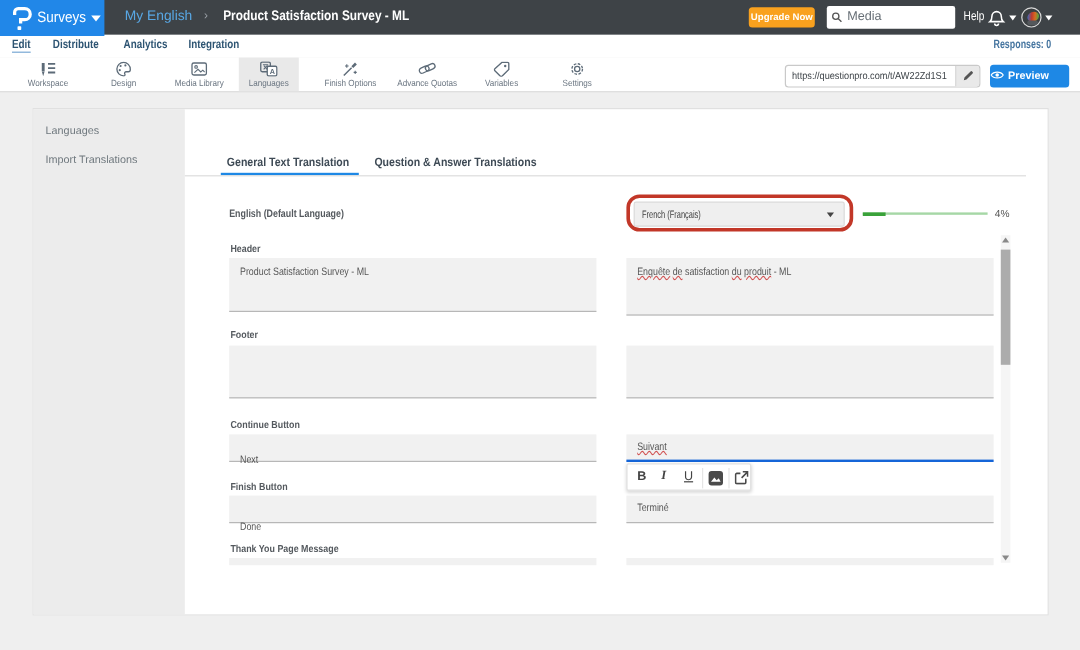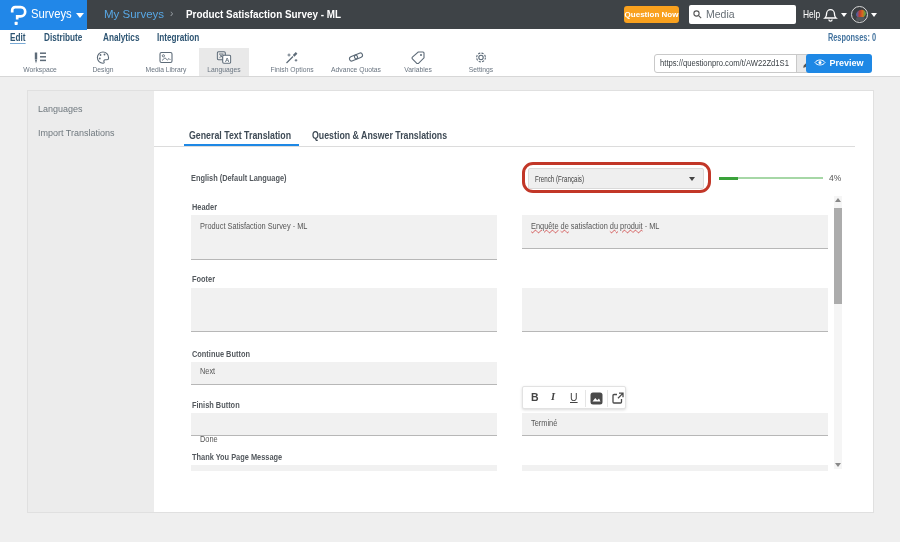--- a/index.html
+++ b/index.html
@@ -31,21 +31,21 @@
 
   
   #toolbar { left:0; top:48px; width:900px; height:29px; background:#fff; border-bottom:1px solid #d7d7d7; }
   .tbItem { top:0; height:28px; text-align:center; }
   .tbLabel { position:absolute; left:0; right:0; top:17px; font-size:7.5px; color:#6a7581; transform:scaleX(0.9); }
   .tbIcon { position:absolute; top:3px; left:50%; transform:translateX(-50%); }
   #tbActive { background:#e9e9e9; }
   #urlBox { left:654px; top:6px; width:163px; height:19px; background:#fff; border:1px solid #c9c9c9; border-radius:3px; }
   #urlTxt { left:5px; top:0; height:17px; line-height:17px; font-size:8.5px; color:#3c4247; white-space:nowrap; transform:scaleX(0.9); transform-origin:0 50%; }
   #pencilBtn { right:0; top:0; width:20px; height:17px; background:#e9e9e9; border-left:1px solid #c9c9c9; border-radius:0 2px 2px 0; text-align:center; }
-  #previewBtn { left:806px; top:6px; width:66px; height:19px; background:#1e88e5; border-radius:3px; color:#fff; font-size:9px; font-weight:bold; text-align:center; line-height:19px; }
+  #previewBtn { left:825px; top:6px; width:66px; height:19px; background:#1e88e5; border-radius:3px; color:#fff; font-size:9px; font-weight:bold; text-align:left; line-height:19px; }
 
   
   #panel { left:27px; top:90px; width:847px; height:423px; background:#fff; border:1px solid #e0e0e0; }
   #sidebar { left:0; top:0; width:126px; height:421px; background:#ececec; }
   .sbItem { left:0; width:126px; height:24px; line-height:24px; padding-left:10px; font-size:9px; color:#6f787e; position:absolute; }
   #sbActive { background:#fff; border-left:4px solid #1e88e5; padding-left:6px; height:23px; line-height:20px; color:#5c6468; }
   #sbRedline { left:1px; top:19px; width:84px; height:3px; background:#bf3a2b; position:absolute; }
 
   
   #tab1 { left:161px; top:39px; font-size:10px; font-weight:bold; color:#3e4a55; position:absolute; transform:scaleX(0.88); transform-origin:0 50%; }
@@ -84,24 +84,24 @@
 <div id="stage">
 
   <div id="topbar" class="abs">
     <div id="logoarea" class="abs"></div>
     <svg class="abs" style="left:10px; top:4px; z-index:6;" width="18" height="21" viewBox="0 0 18 21">
       <path d="M2.2,8.5 V6.2 a3,3 0 0 1 3,-3 h5.4 a4.6,4.6 0 0 1 0,9.2 H7.2 v3.2" fill="none" stroke="#fff" stroke-width="2.7"></path>
       <rect x="4.6" y="17.8" width="3.1" height="3.1" rx="0.6" fill="#fff"></rect>
     </svg>
     <div id="surveysTxt" class="abs">Surveys</div>
     <div id="caret1" class="abs caret"></div>
-    <div id="crumb1" class="abs">My Surveys</div>
+    <div id="crumb1" class="abs">My English</div>
     <div id="crumbSep" class="abs">›</div>
     <div id="crumb2" class="abs">Product Satisfaction Survey - ML</div>
-    <div id="upgradeBtn" class="abs">Question Now</div>
+    <div id="upgradeBtn" class="abs">Upgrade Now</div>
     <div id="searchBox" class="abs">
       <svg class="abs" style="left:4px; top:5px;" width="9" height="9" viewBox="0 0 9 9">
           <circle cx="3.5" cy="3.5" r="2.6" fill="none" stroke="#555" stroke-width="1.1"></circle>
           <line x1="5.6" y1="5.6" x2="8.2" y2="8.2" stroke="#555" stroke-width="1.1"></line>
         </svg>
       <div id="searchTxt" class="abs">Media</div>
     </div>
     <div id="helpTxt" class="abs">Help</div>
     <svg class="abs" style="left:823px; top:6px;" width="15" height="17" viewBox="0 0 15 17">
       <path d="M2,12 c0,0 1.6,-1.2 1.6,-4.4 a3.9,3.9 0 0 1 7.8,0 c0,3.2 1.6,4.4 1.6,4.4 z" fill="none" stroke="#fff" stroke-width="1.3"></path>
@@ -220,28 +220,29 @@
     <div id="langDD">
       <div id="langTxt"><span class="tx" style="transform:scaleX(0.69);">French (Français)</span></div>
       <div id="ddCaret"></div>
     </div>
     <div id="progLight"></div>
     <div id="progDark"></div>
     <div id="pctTxt">4%</div>
 
     <div class="fldLabel" style="left:164px; top:111px;">Header</div>
     <div class="ta colL" style="top:124px; height:45px;"><span class="tx">Product Satisfaction Survey - ML</span></div>
-    <div class="ta colR" style="top:124px; height:34px;"><span class="tx"><span class="wavy">Enquête</span> <span class="wavy">de</span> satisfaction <span class="wavy">du</span> <span class="wavy">produit</span> - ML</span></div>
+    <div class="ta colR" style="top:124px; height:48px;"><span class="tx"><span class="wavy">Enquête</span> <span class="wavy">de</span> satisfaction <span class="wavy">du</span> <span class="wavy">produit</span> - ML</span></div>
 
     <div class="fldLabel" style="left:164px; top:183px;">Footer</div>
     <div class="ta colL" style="top:197px; height:44px;"></div>
     <div class="ta colR" style="top:197px; height:44px;"></div>
 
     <div class="fldLabel" style="left:164px; top:258px;">Continue Button</div>
-    <div class="ta colL" style="top:271px; height:23px; padding-top:4px;"><span class="tx">Next</span></div>
+    <div class="ta colL" style="top:271px; height:23px; padding-top:16px;"><span class="tx">Next</span></div>
+    <div class="ta colR" style="top:271px; height:23px; padding-top:5px; border-bottom:2px solid #1565d8;"><span class="tx"><span class="wavy">Suivant</span></span></div>
 
     <div id="fmtPopup">
       <span style="position:absolute; left:8px; top:4px; font-size:10.5px; font-weight:bold; color:#444;">B</span>
       <span style="position:absolute; left:28px; top:4px; font-size:10.5px; font-style:italic; font-family:'Liberation Serif',serif; font-weight:bold; color:#444;">I</span>
       <span style="position:absolute; left:47px; top:4px; font-size:10.5px; text-decoration:underline; color:#444;">U</span>
       <div style="position:absolute; left:62px; top:3px; width:1px; height:17px; background:#e5e5e5;"></div>
       <svg style="position:absolute; left:67px; top:5px;" width="13" height="13" viewBox="0 0 13 13">
           <rect x="0.5" y="0.5" width="12" height="12" rx="2.5" fill="#4a4a4a"></rect>
           <path d="M2.5,9.5 L5.3,6 L7.2,8.2 L9,6.5 L10.5,9.5 z" fill="#fff"></path>
         </svg>

